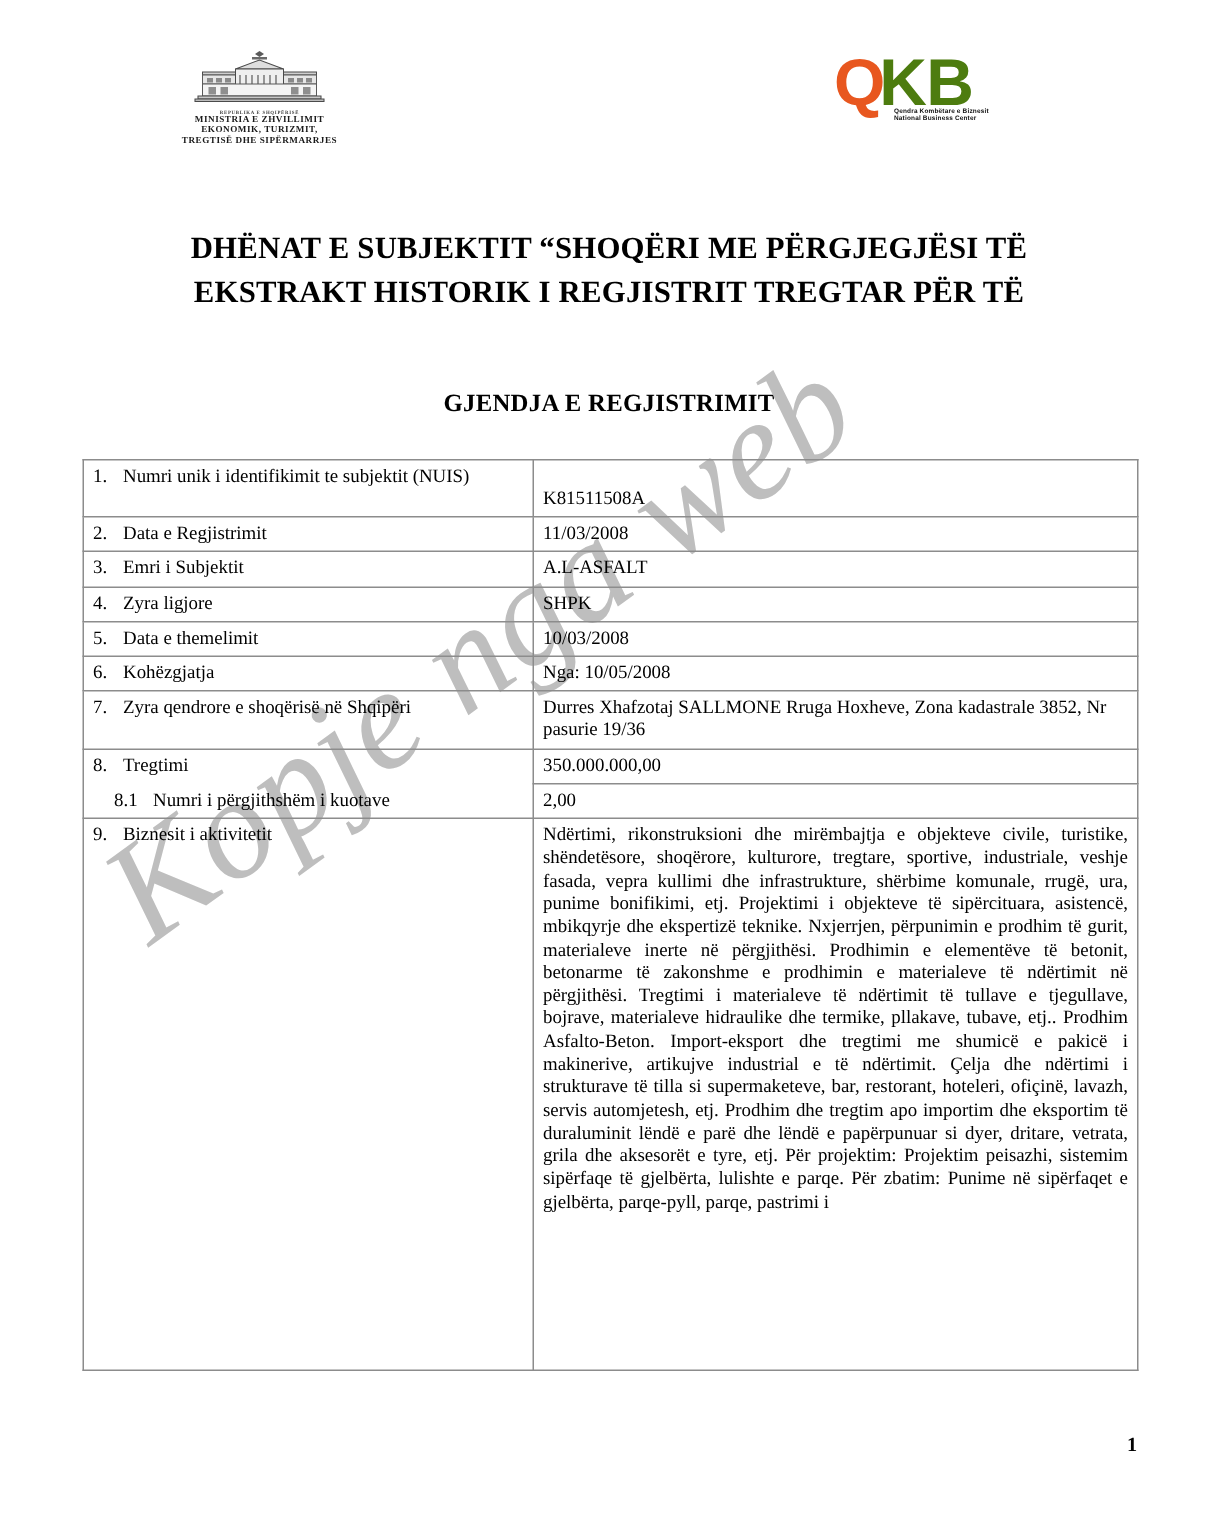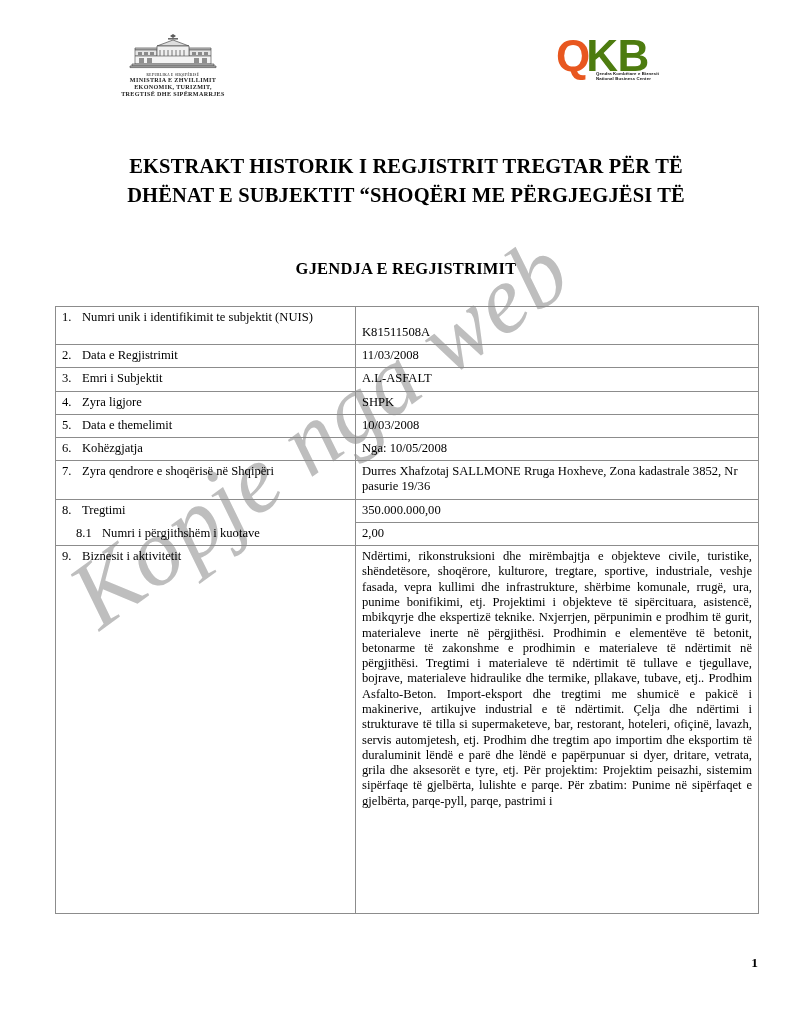--- a/index.html
+++ b/index.html
@@ -222,22 +222,22 @@
         <span style="font-family:'Liberation Sans',sans-serif;font-size:44px;font-weight:bold;color:#4d7c0f;letter-spacing:-0.5px;margin-left:-3px;">KB</span>
       </div>
       <div class="qkb-sub">
         <div class="qkb-sub-line">Qendra Kombëtare e Biznesit</div>
         <div class="qkb-sub-line">National Business Center</div>
       </div>
     </div>
   </div>
 
   <div class="doc-title">
+    <div>DHËNAT E SUBJEKTIT “SHOQËRI ME PËRGJEGJËSI TË</div>
     <div>EKSTRAKT HISTORIK I REGJISTRIT TREGTAR PËR TË</div>
-    <div>DHËNAT E SUBJEKTIT “SHOQËRI ME PËRGJEGJËSI TË</div>
     <div class="section-title">GJENDJA E REGJISTRIMIT</div>
   </div>
 
   <div class="watermark">Kopje nga web</div>
 
   <table class="reg-table">
     <colgroup>
       <col class="col-label">
       <col class="col-value">
     </colgroup>

